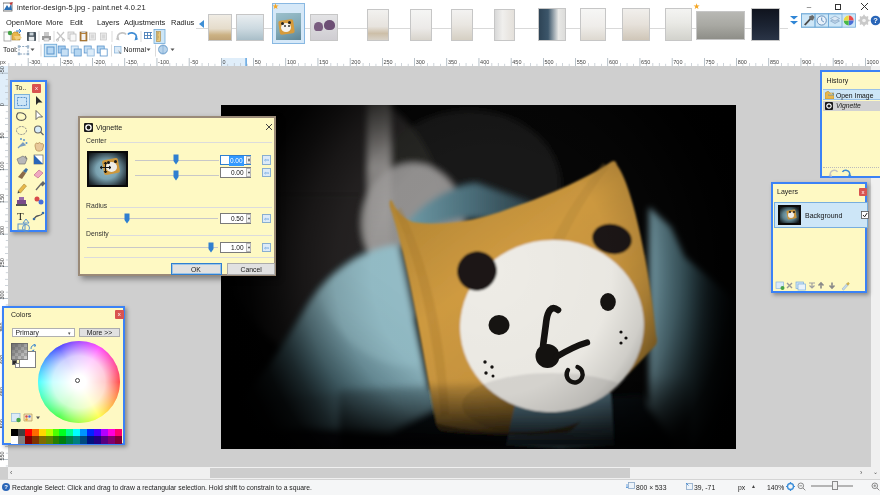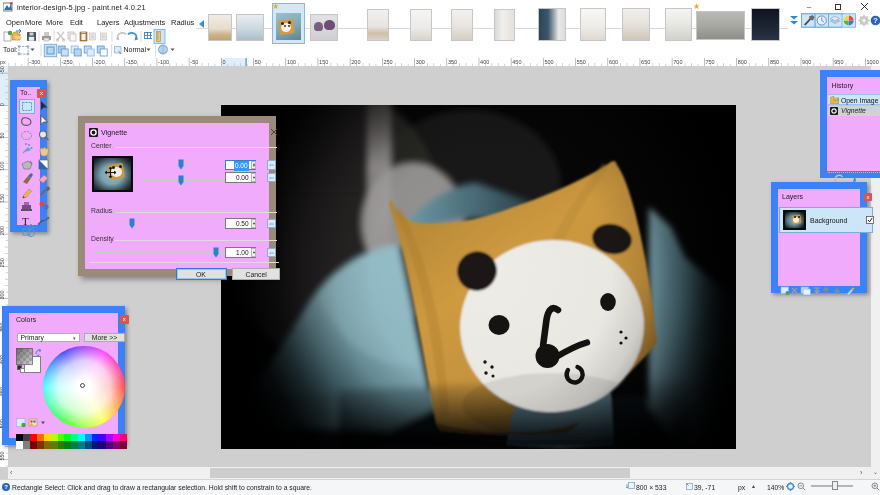--- a/index.html
+++ b/index.html
@@ -5,21 +5,21 @@
 body{position:relative;font-family:"Liberation Sans",sans-serif;background:#cfcfcf;font-size:7px;color:#111}
 .abs{position:absolute}
 .titlebar{left:0;top:0;width:880px;height:14px;background:#fff}
 .title-text{left:17px;top:3px;font-size:7.5px;color:#1a1a1a;letter-spacing:.1px}
 .winbtn{top:0px;width:10px;height:12px;color:#333;font-size:8px;text-align:center;line-height:12px}
 .menubar{left:0;top:14px;width:205px;height:16px;background:#fff}
 .menu-item{position:absolute;top:18px;font-size:7.5px;color:#1b1b1b}
 .thumbstrip{left:195px;top:0;width:593px;height:44px;background:#fff}
 .thumb{position:absolute;background:#fff;border:1px solid #c6c6c6}
 .sep-line{position:absolute;background:#d9d9d9}
-.panel{position:absolute;background:#f0abfc;border:7px solid #3b82f6;box-shadow:2px 2px 4px rgba(0,0,0,0.35)}
+.panel{position:absolute;background:#fef9c3;border:2px solid #3b82f6;box-shadow:2px 2px 4px rgba(0,0,0,0.35)}
 .ptitle{font-size:7px;color:#222}
 .closebtn{position:absolute;background:#d9534f;color:#fff;font-size:6px;text-align:center;border-radius:1px}
 .val-box{position:absolute;background:#fff;border:1px solid #7a7a7a;font-size:6.5px;text-align:right;line-height:9.5px;padding-right:6px}
 .spin{position:absolute;width:5px;background:#f0f0f0;border:1px solid #b5b5b5}.spin:before{content:"";position:absolute;left:1px;top:1.5px;border-left:1.5px solid transparent;border-right:1.5px solid transparent;border-bottom:2px solid #555}.spin:after{content:"";position:absolute;left:1px;bottom:1.5px;border-left:1.5px solid transparent;border-right:1.5px solid transparent;border-top:2px solid #555}
 .btn{position:absolute;background:#e1e1e1;border:1px solid #acacac;font-size:6.8px;text-align:center;color:#1a1a1a}
 .dd{position:absolute;background:#fff;border:1px solid #b0b0b0;font-size:6.8px;color:#222}
 </style></head><body>
 <div class="abs" style="left:0;top:0;width:880px;height:58px;background:#fff"></div>
 
 <div class="abs titlebar"></div>

